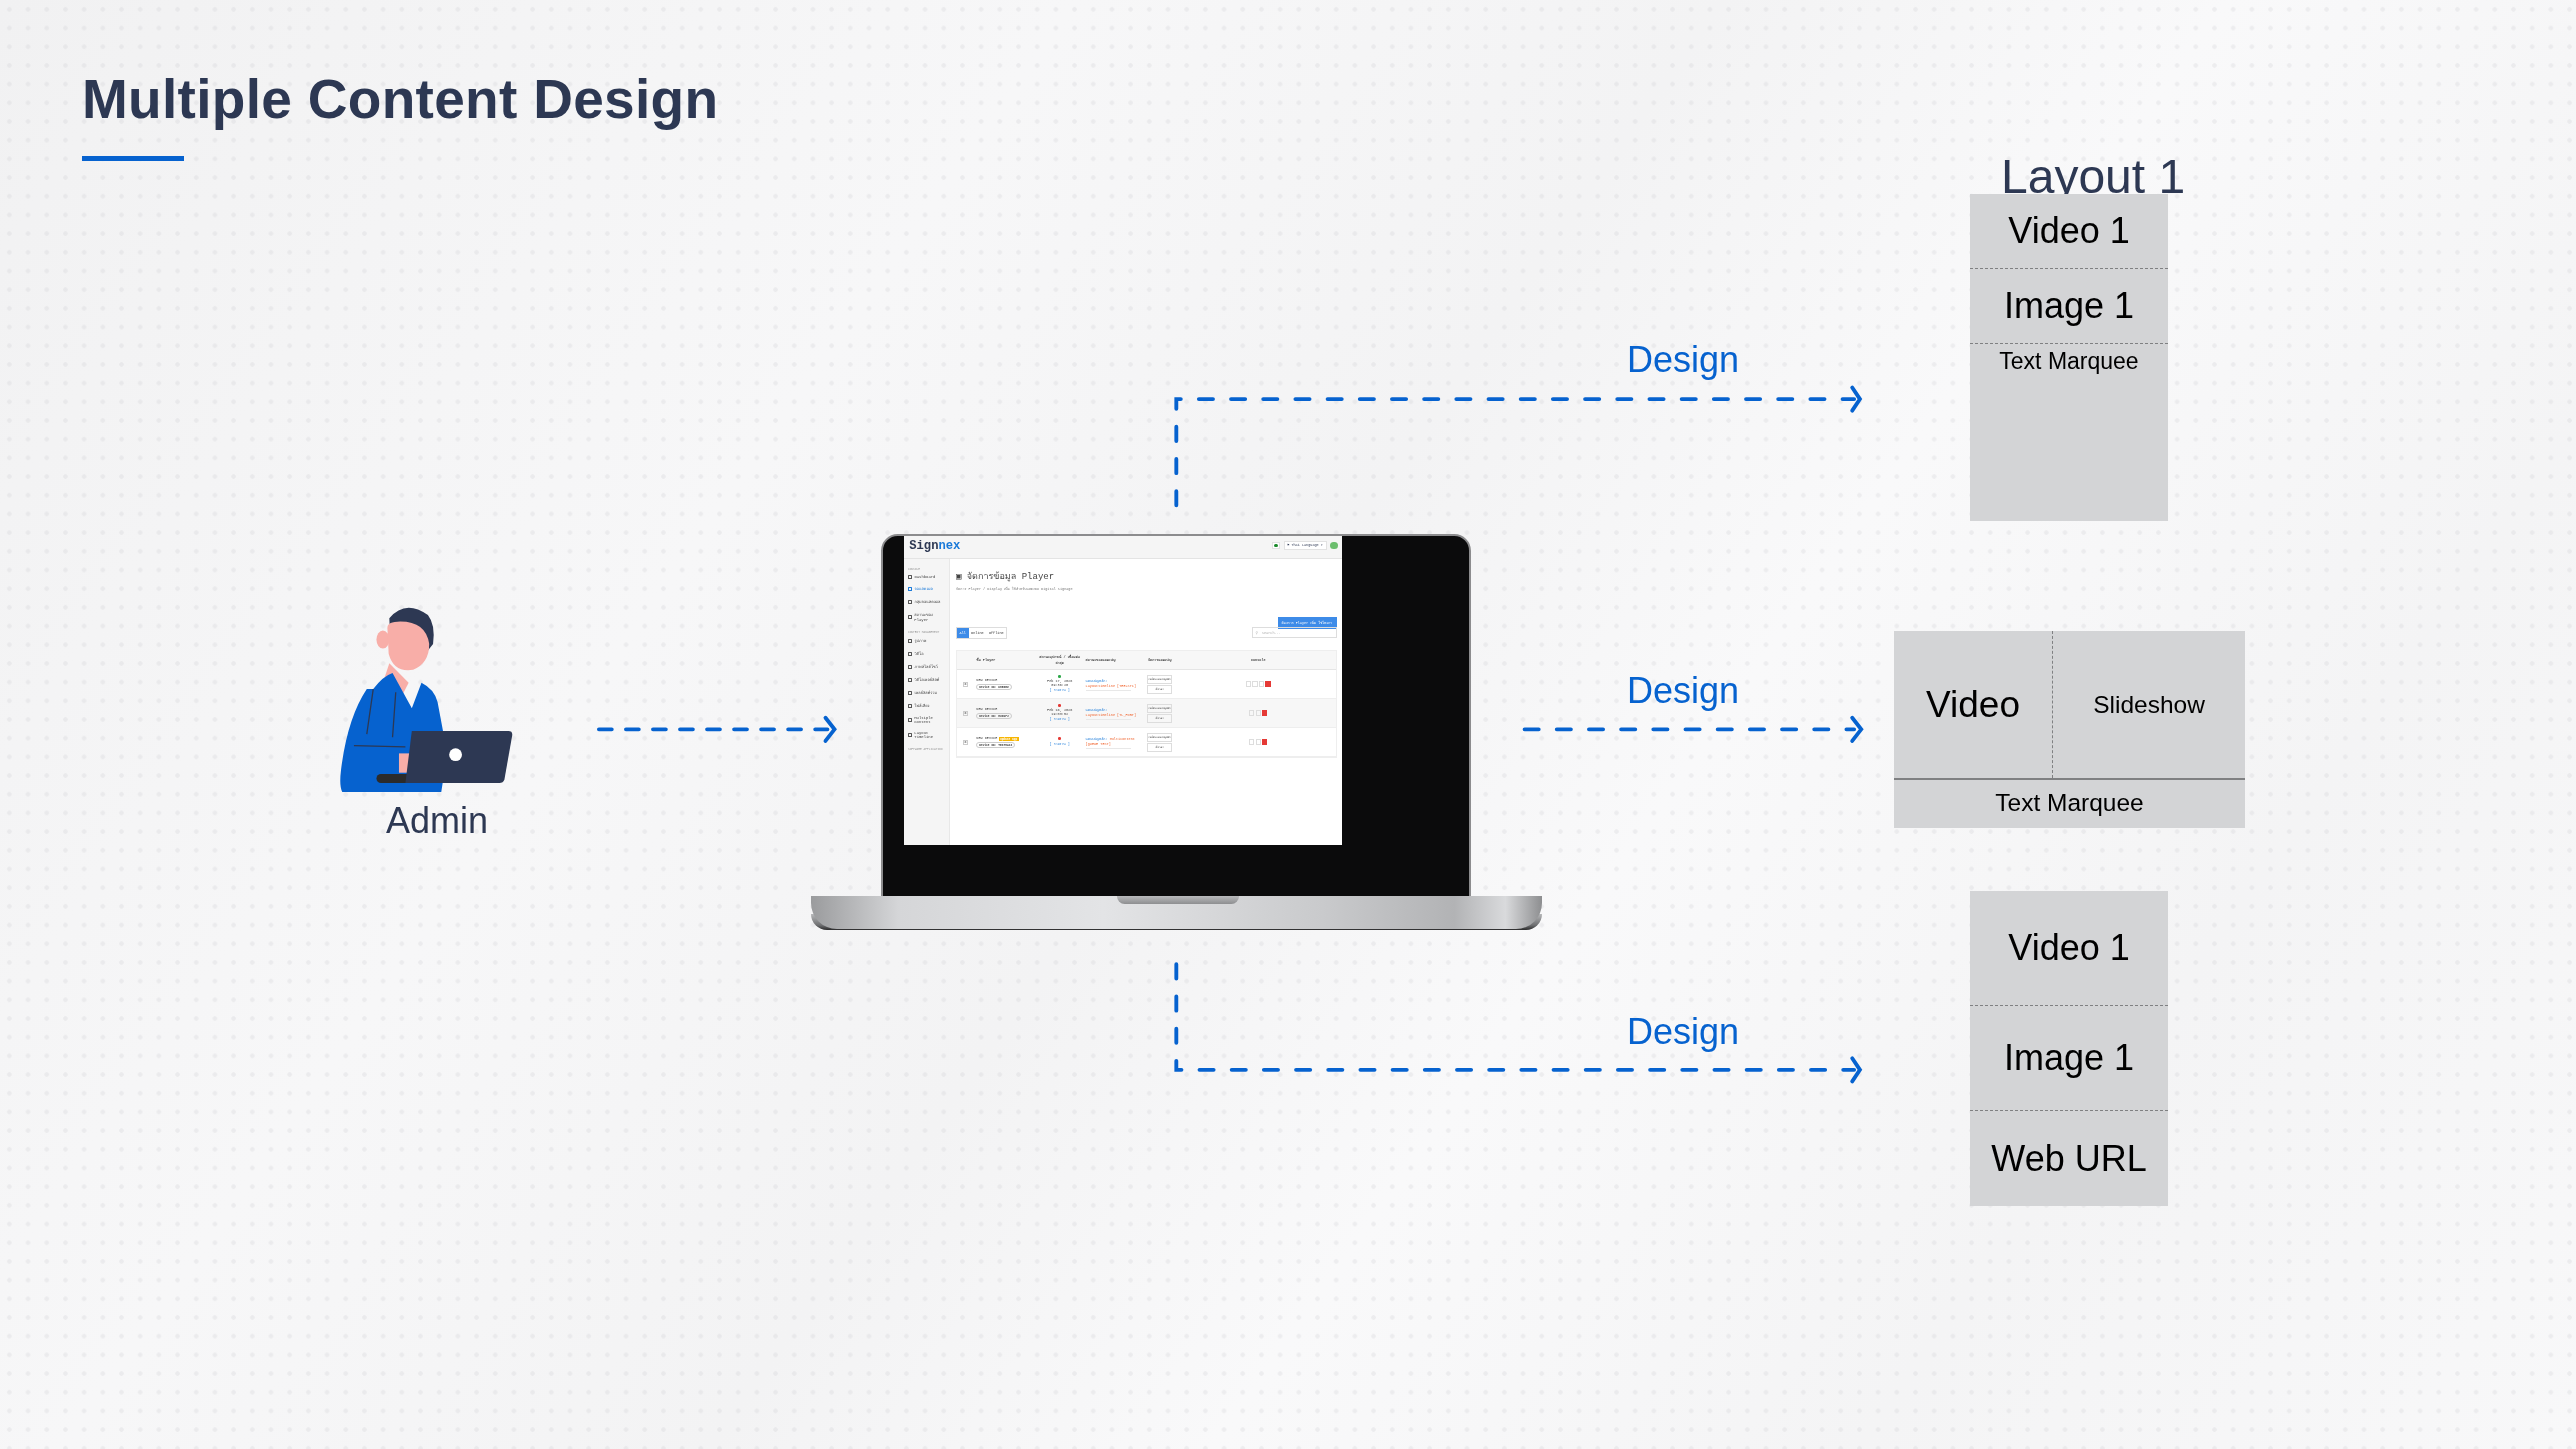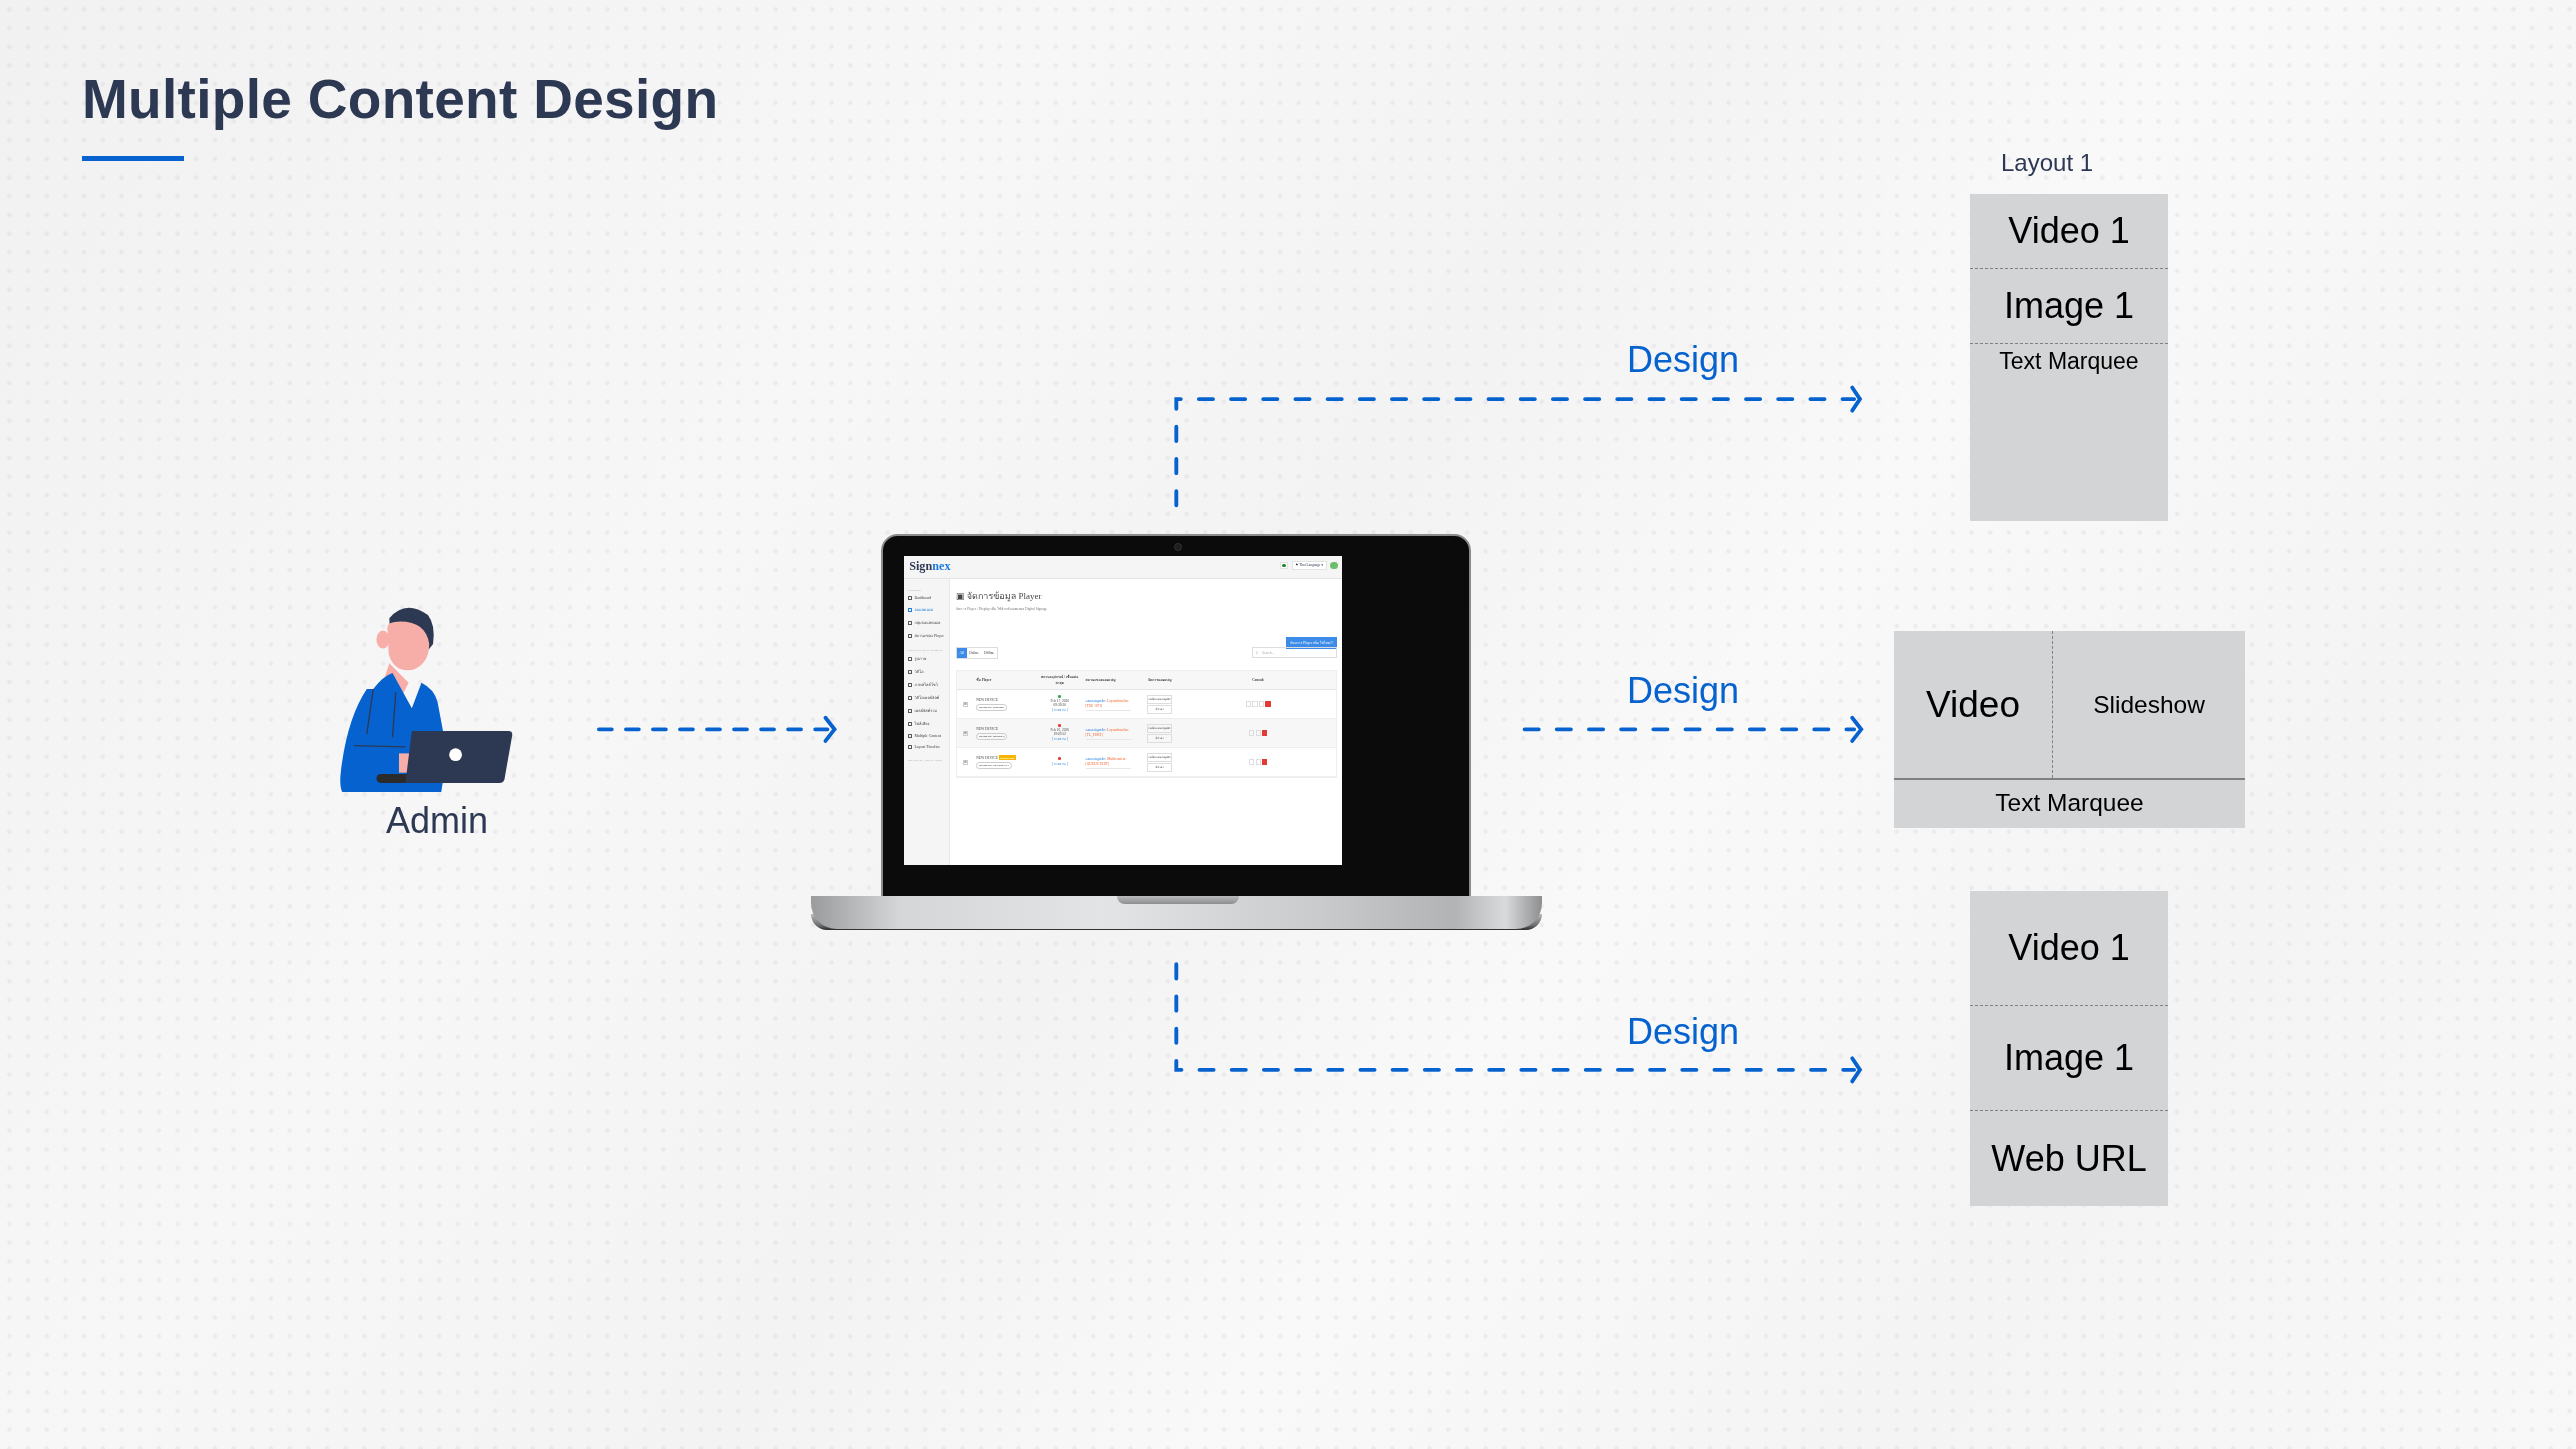--- a/index.html
+++ b/index.html
@@ -12,25 +12,25 @@
 .abs{position:absolute}
 .title{left:82px;top:67px;font-size:55px;font-weight:700;color:#2d3853;letter-spacing:0.3px}
 .title-underline{left:82px;top:156px;width:102px;height:4.5px;background:#0662cf}
 .admin-label{left:386px;top:800px;font-size:36px;color:#2d3853}
 .design{font-size:36px;color:#0662cf}
 
 .lbox{background:#d3d4d6}
 .lcell{display:flex;align-items:center;justify-content:center;color:#000000;font-size:36px;position:relative}
 .dash-h{border-bottom:1.9px dashed #7f8082}
 .solid-h{border-bottom:2.6px solid #7f8082}
-.layout-title{font-size:24px;color:#2d3853}
+.layout-title{font-size:48px;color:#2d3853}
 
 .lid{left:881px;top:534px;width:590px;height:364px;background:#0b0b0c;border-radius:16.7px 16.7px 0 0;border:2.6px solid #8c8c8e}
 .cam{left:1174px;top:543px;width:7.7px;height:7.7px;border-radius:50%;background:#1d1d1f;border:1.3px solid #333}
-.screen{left:904px;top:556px;width:438px;height:309px;background:#fff;overflow:hidden;font-family:Liberation Serif, serif}
+.screen{left:904px;top:536px;width:438px;height:309px;background:#fff;overflow:hidden;font-family:Liberation Mono, monospace}
 .base{left:811px;top:896px;width:731px;height:33px;border-radius:0 0 26px 26px;
   background:linear-gradient(90deg,#9a9b9d 0%,#d5d6d8 12%,#e3e4e6 40%,#c9cacc 70%,#b2b3b5 88%,#d9dadc 95%,#8d8e90 100%)}
 .base-lip{left:811px;top:914px;width:731px;height:15.5px;border-radius:0 0 26px 26px;background:linear-gradient(180deg,#b7b8ba,#6e6f71 70%,#2b2b2c)}
 .notch{left:1117px;top:896px;width:122px;height:7.7px;border-radius:0 0 7.7px 7.7px;background:linear-gradient(#b9babc,#8d8e90)}
 
 .app-top{position:absolute;left:0;top:0;width:100%;height:23px;background:#f5f5f5;border-bottom:0.6px solid #e4e4e4}
 .logo{position:absolute;left:5.2px;top:3.2px;font-size:12.2px;font-weight:700;color:#2d3853}
 .logo b{color:#1a7ad9}
 .side{position:absolute;left:0;top:23px;width:46px;bottom:0;background:#f5f5f5;border-right:0.6px solid #e8e8e8}
 .sec{font-size:2.9px;color:#999;margin:9px 0 3.9px 3.9px}

